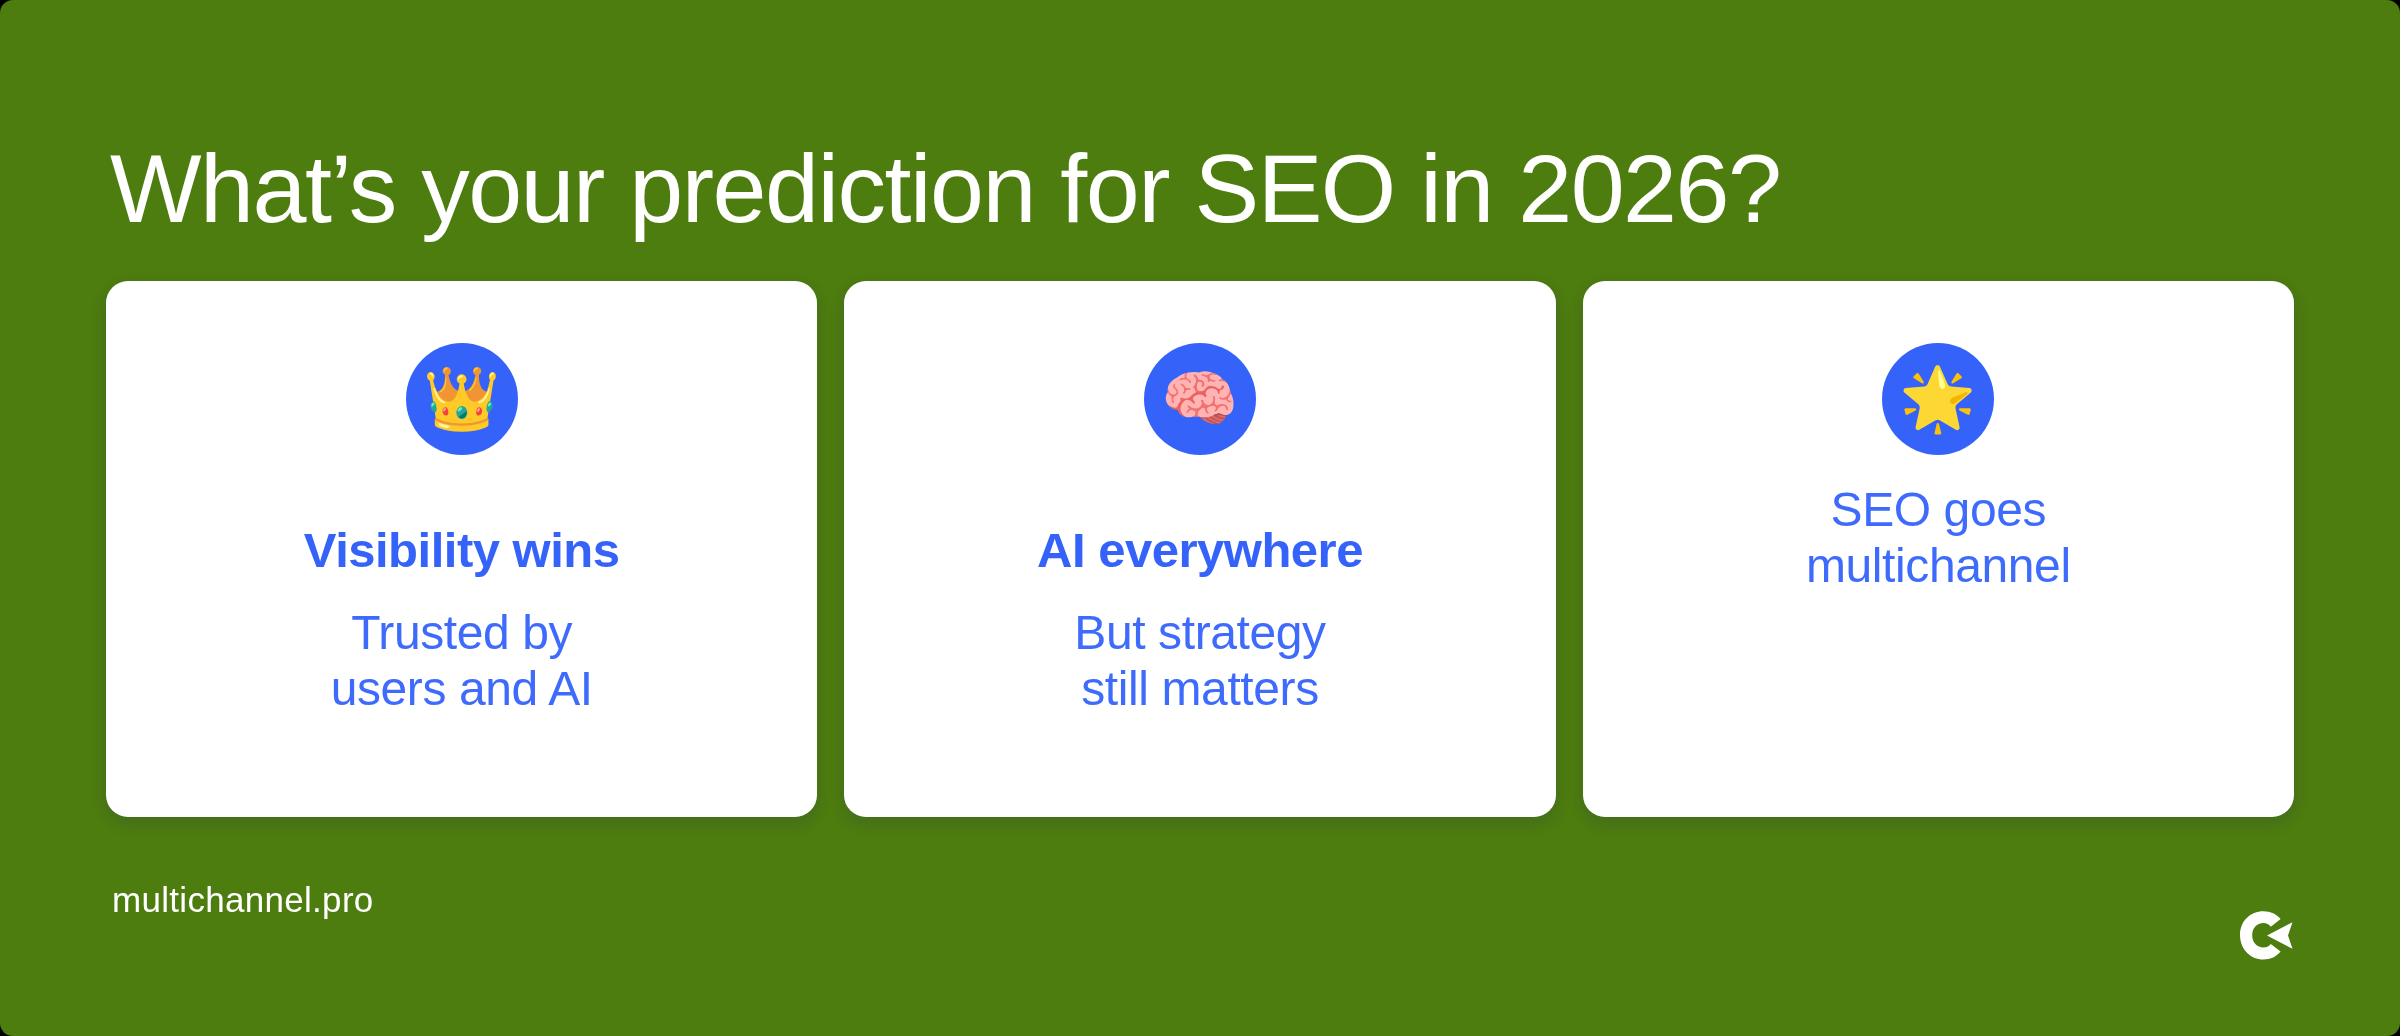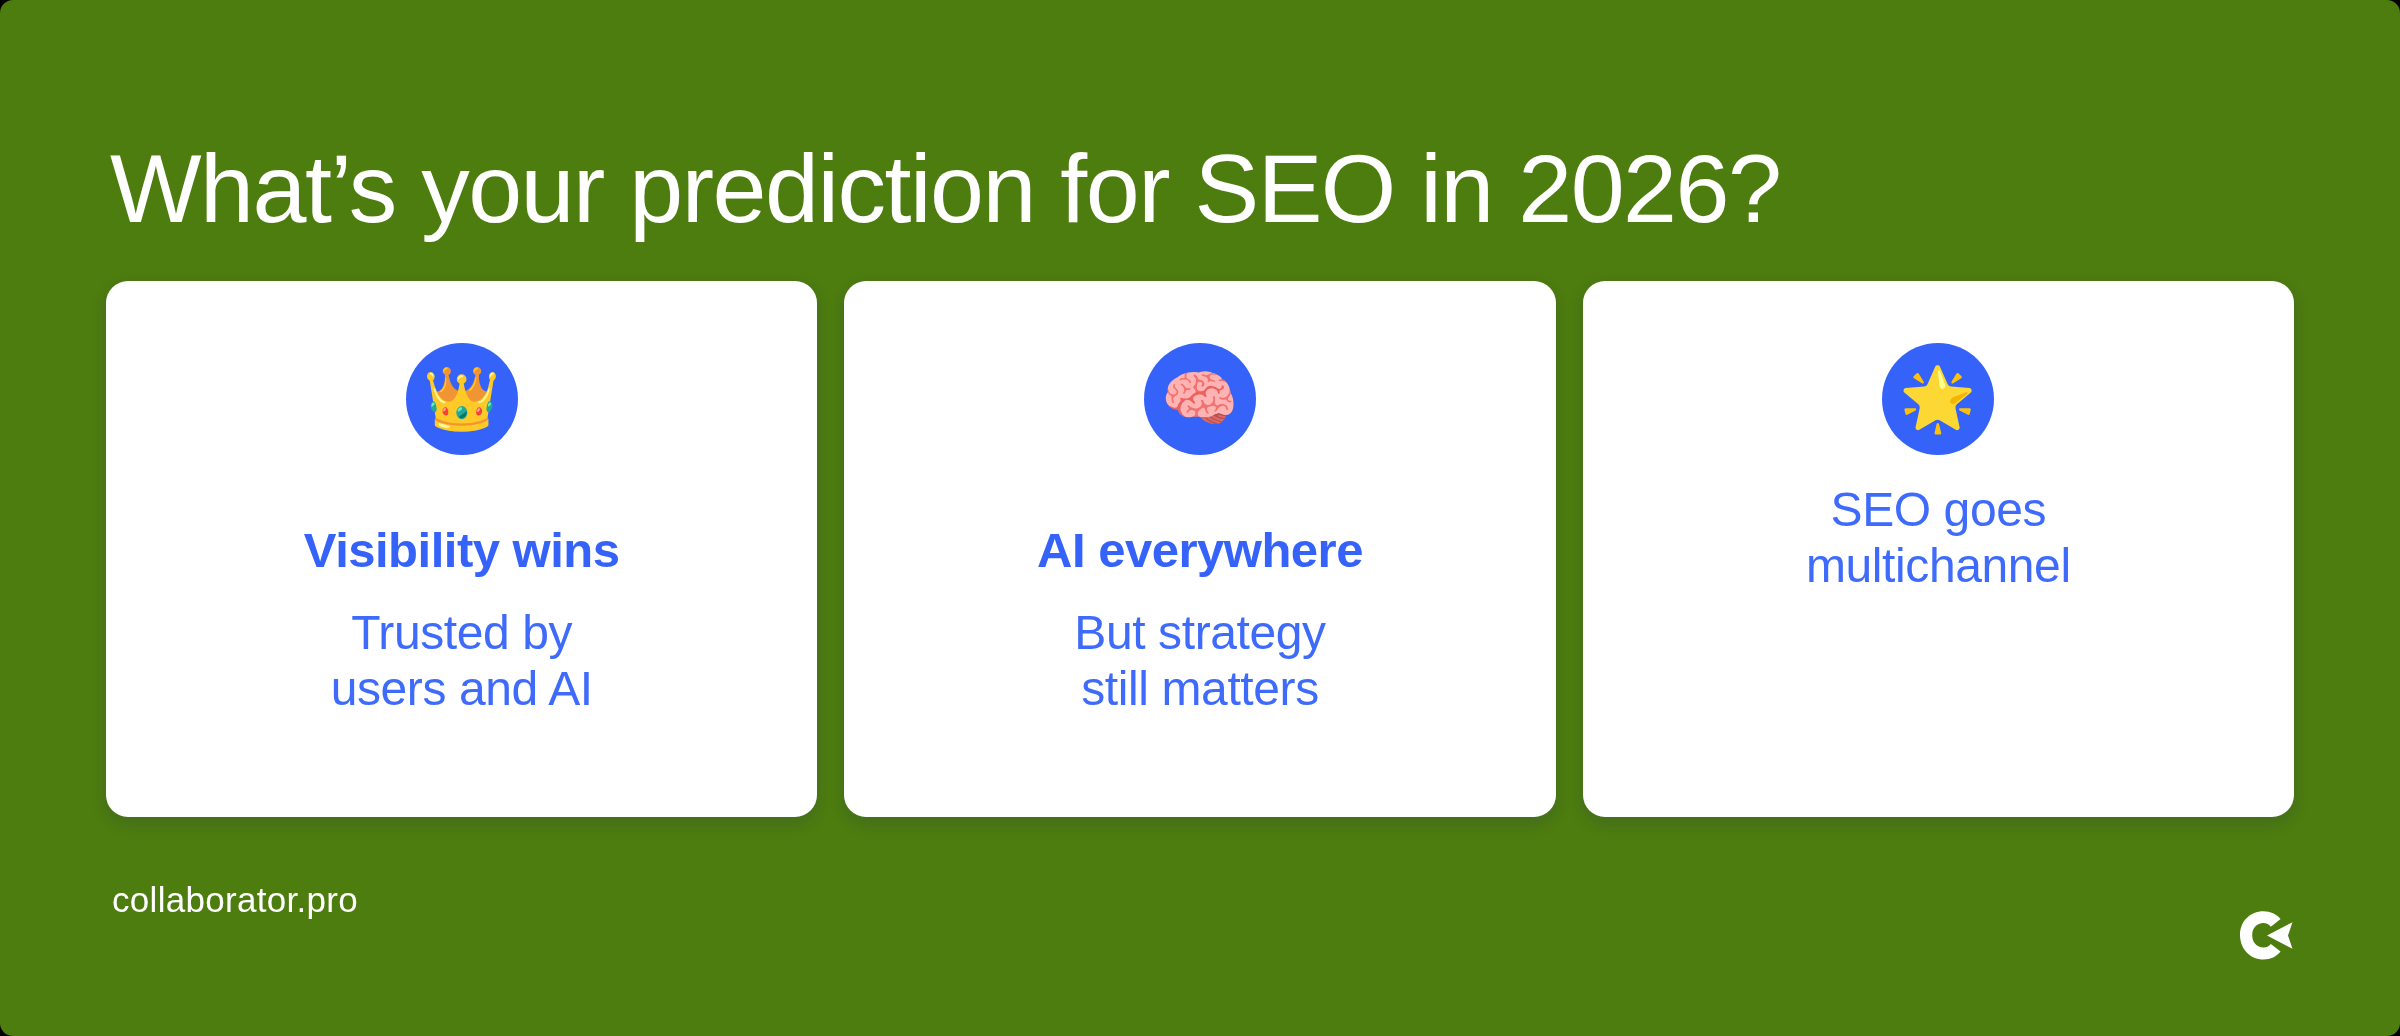--- a/index.html
+++ b/index.html
@@ -148,21 +148,21 @@
 
     <div class="card">
       <div class="card-icon-circle">
         <span class="card-icon-glyph">🌟</span>
       </div>
       <div class="card-body">SEO goes<br>multichannel</div>
     </div>
 
   </div>
 
-  <div id="footer-brand">collaborator.pro</div>
+  <div id="footer-brand">multichannel.pro</div>
 
   <div id="footer-logo">
     <svg viewBox="0 0 62 56" width="62" height="56" aria-hidden="true">
       <path d="M29.5 3.2 C16.2 3.2 6.0 13.0 6.0 27.0 C6.0 41.0 16.2 51.6 29.5 51.6
                C36.6 51.6 42.6 48.6 46.6 43.6 L36.8 36.0
                C34.9 38.3 32.4 39.6 29.5 39.6 C22.8 39.6 18.2 34.3 18.2 27.3
                C18.2 20.3 22.8 15.1 29.5 15.1 C32.4 15.1 34.9 16.4 36.8 18.7
                L46.6 11.1 C42.6 6.1 36.6 3.2 29.5 3.2 Z" fill="#FFFFFF"></path>
       <path d="M33.0 27.4 L58.5 14.2 L54.0 27.4 L58.5 40.8 Z" fill="#FFFFFF"></path>
     </svg>

